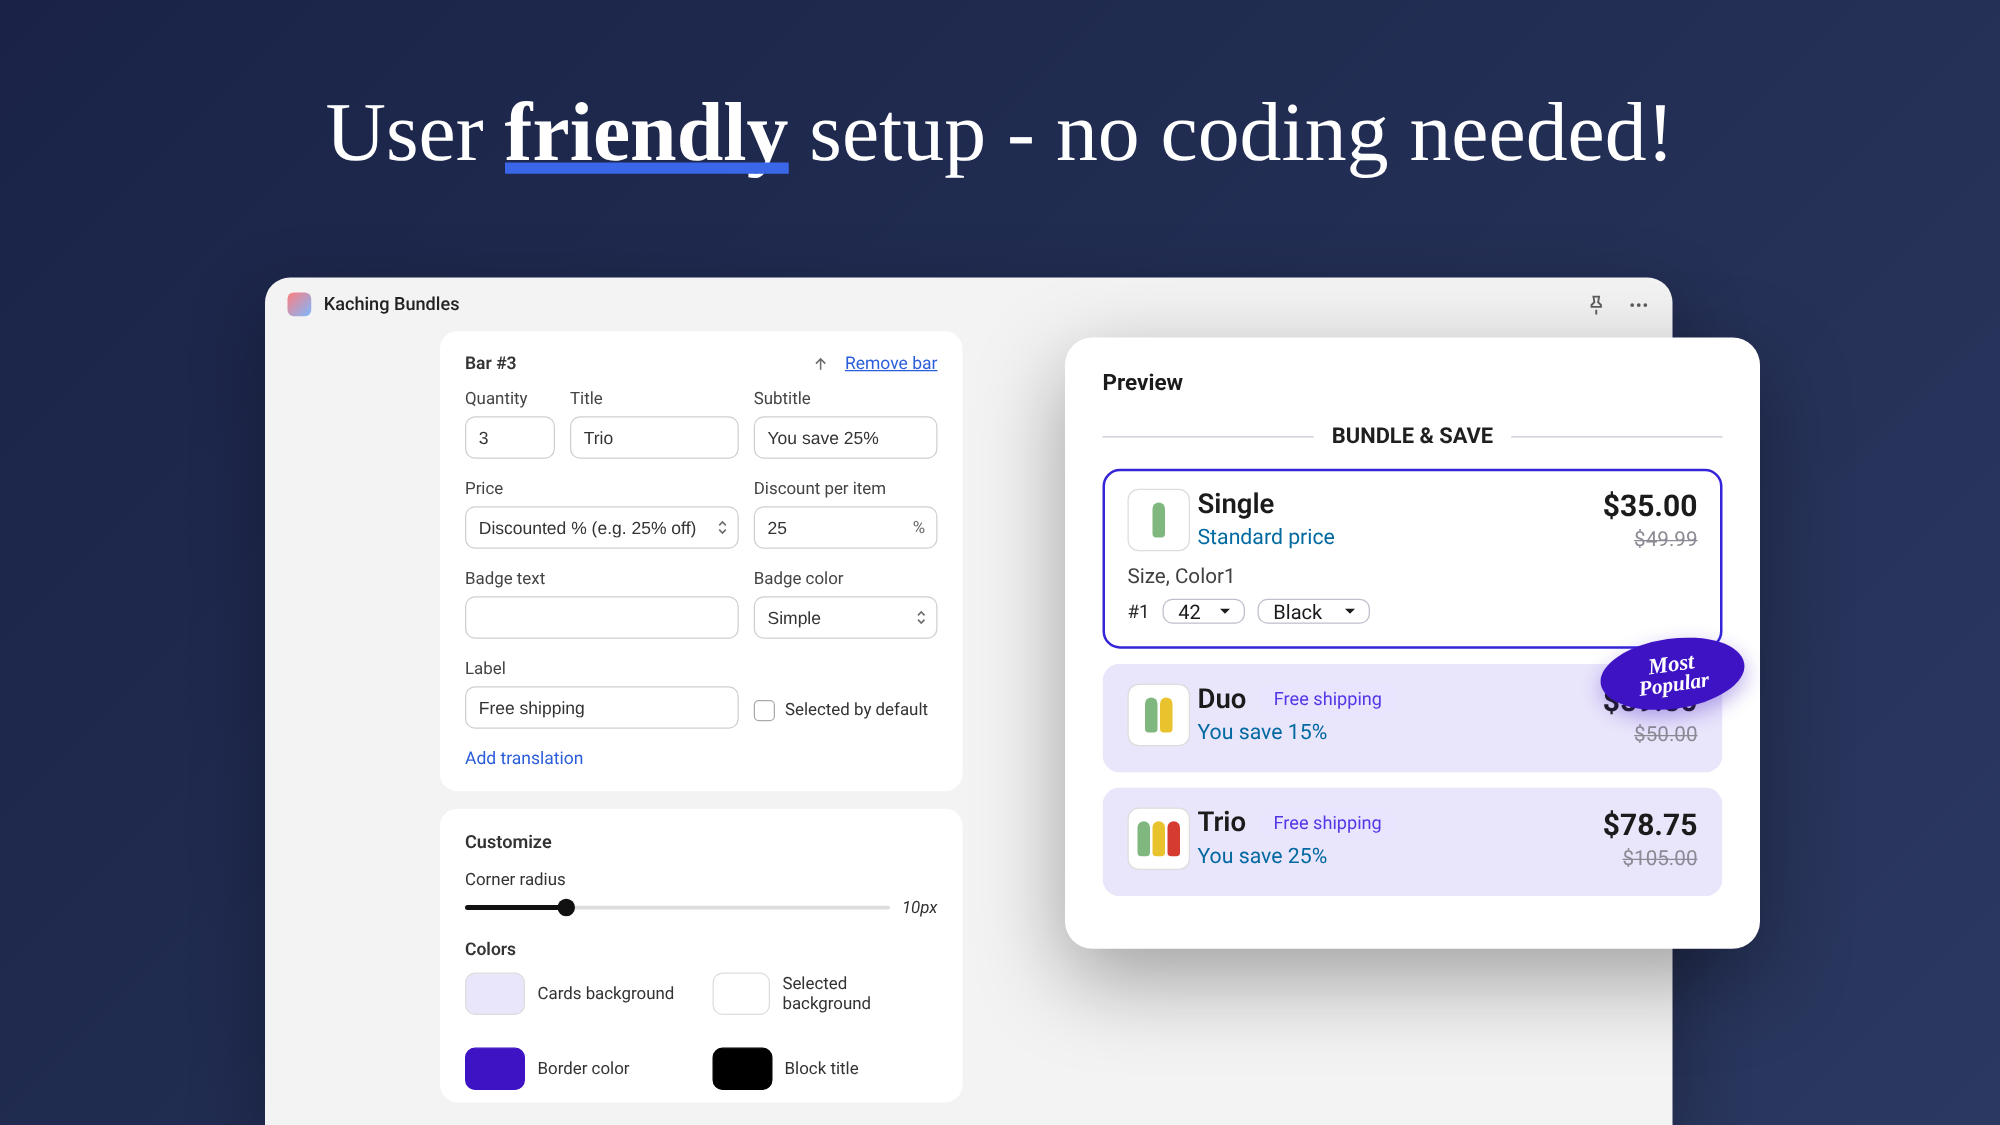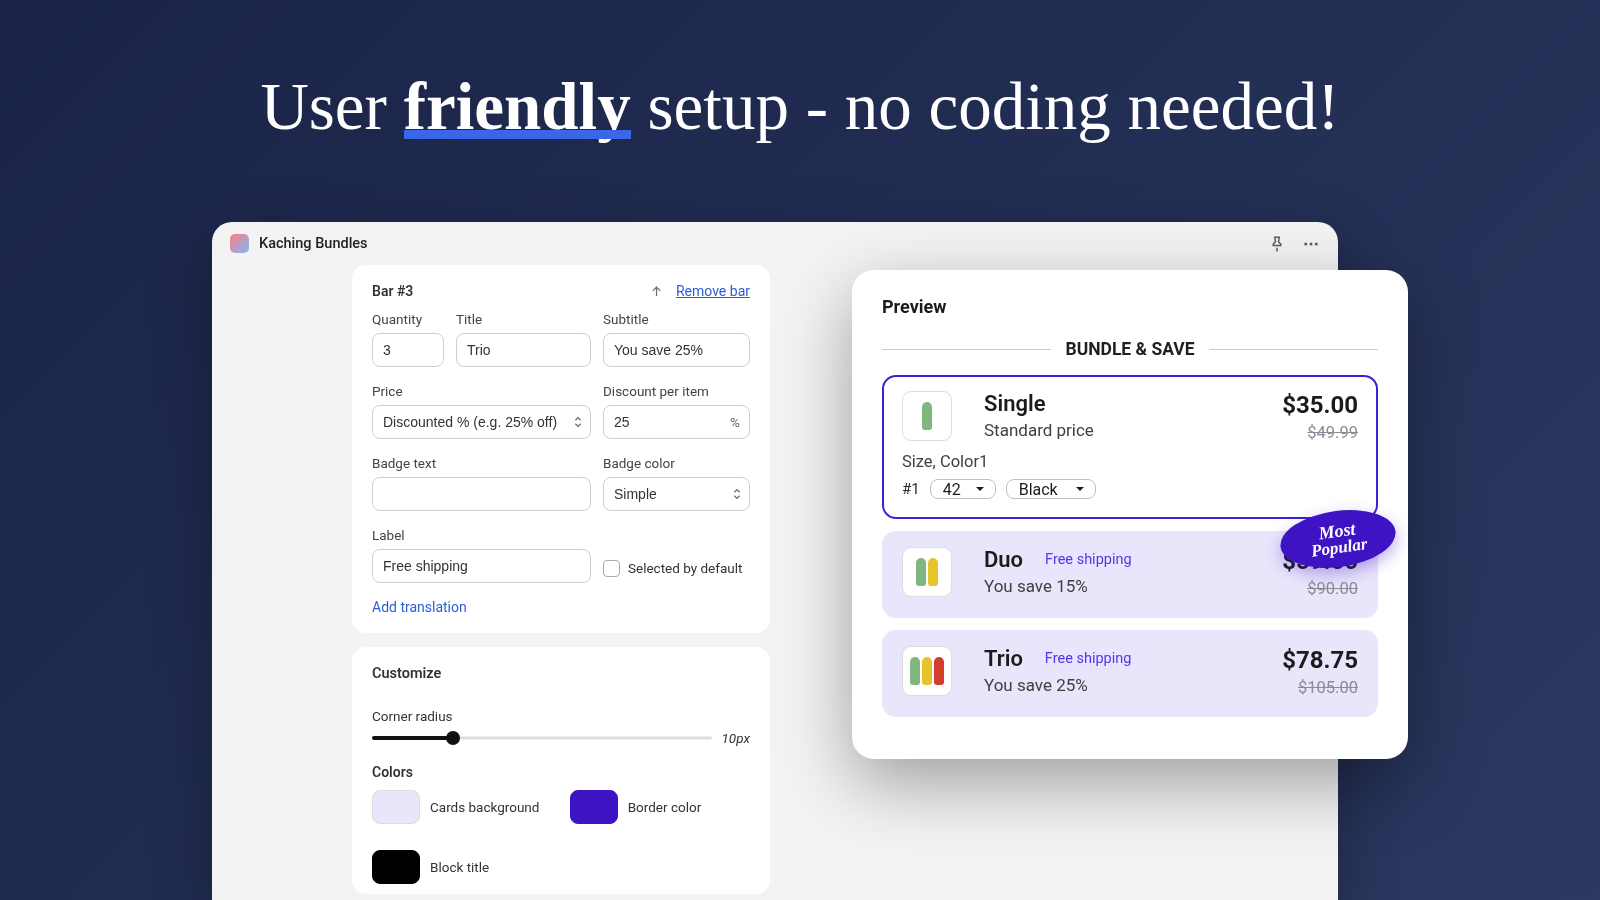--- a/index.html
+++ b/index.html
@@ -97,21 +97,21 @@
 }
 .add-translation { color: #2b5ddb; font-size: 14px; margin-top: 6px; cursor: pointer; }
 .add-deal-btn {
   width: 100%; height: 28px;
   background: #2c2c2c; color: #fff;
   border: none; border-radius: 9px;
   font-size: 13.5px; font-weight: 500;
   margin-top: 16px; cursor: pointer;
 }
 .panel.customize { padding-bottom: 10px; }
-.cust-title { font-weight: 600; font-size: 14.5px; margin-bottom: 26px; }
+.cust-title { font-weight: 600; font-size: 14.5px; margin-bottom: 14px; }
 .cust-label { font-size: 13.5px; color: #333; margin-bottom: 6px; }
 .slider-row { display: flex; align-items: center; gap: 10px; }
 .slider {
   flex: 1; height: 4px; position: relative;
 }
 .slider-track { position:absolute; left:0; right:0; top:50%; height:3px; background:#ddd; transform:translateY(-50%); border-radius:2px;}
 .slider-fill { position:absolute; left:0; width:24%; top:50%; height:4px; background:#111; transform:translateY(-50%); border-radius:2px;}
 .slider-thumb { position:absolute; left:24%; top:50%; width:14px; height:14px; background:#111; border-radius:50%; transform:translate(-50%,-50%);}
 .slider-val { font-size: 13.5px; color: #333; font-style: italic; }
 .colors-title { font-weight: 600; font-size: 14px; margin-top: 18px; margin-bottom: 10px; }
@@ -142,32 +142,32 @@
 .bundle-header .line { flex: 1; height: 1px; background: #c8c8d2; }
 .card {
   border: 2.5px solid transparent;
   border-radius: 14px;
   padding: 14px 18px 18px 18px;
   margin-bottom: 12px;
   position: relative;
 }
 .card.selected { border-color: #3525d8; background: #fff;}
 .card.alt { background: #e9e5fb; }
-.card-row { display: flex; gap: 32px; align-items: flex-start; }
+.card-row { display: flex; gap: 6px; align-items: flex-start; }
 .thumb { width: 50px; height: 50px; border: 1px solid #ddd; border-radius: 9px; background: #fff; display:flex; align-items:center; justify-content:center;}
 .thumb-socks { display:flex; gap:2px; }
 .sock { width: 10px; height: 28px; border-radius: 5px 5px 3px 3px; }
 .card-main { flex: 1; }
 .card-title-row { display: flex; align-items: center; gap: 10px; }
 .card-title { font-size: 22px; font-weight: 600; }
 .tag {
   background: #eae5ff; color: #5237e5;
   font-size: 14.5px; padding: 4px 12px; border-radius: 18px;
 }
-.card-sub { color: #404040; font-size: 17px; margin-top: 4px; }
+.card-sub { color: #0369a1; font-size: 17px; margin-top: 4px; }
 .price-col { text-align: right; }
 .price { font-size: 24px; font-weight: 700; }
 .old-price { font-size: 16.5px; color: #8b8b95; text-decoration: line-through; margin-top: 4px;}
 .variant-label { color: #404040; font-size: 16.5px; margin-top: 10px; }
 .variant-row { display: flex; align-items: center; gap: 10px; margin-top: 8px; }
 .hash { font-size: 15px; color: #2a2a2a; }
 .vsel {
   height: 20px; border: 1.5px solid #bfbfcd; border-radius: 8px;
   padding: 0 34px 0 12px; font-size: 16px; display: flex; align-items:center;
   position: relative; background: #fff;
@@ -298,20 +298,24 @@
       </div>
       <span class="slider-val">10px</span>
     </div>
     <div class="colors-title">Colors</div>
     <div class="colors-grid">
       <div class="swatch-row">
           <div class="swatch" style="background:#e9e5fb"></div>
           <span class="swatch-label">Cards background</span>
         </div>
       <div class="swatch-row">
+          <div class="swatch" style="background:#ffffff"></div>
+          <span class="swatch-label">Selected background</span>
+        </div>
+      <div class="swatch-row">
           <div class="swatch" style="background:#3e13c4;border-color:#3e13c4"></div>
           <span class="swatch-label">Border color</span>
         </div>
       <div class="swatch-row">
           <div class="swatch" style="background:#000000;border-color:#000"></div>
           <span class="swatch-label">Block title</span>
         </div>
     </div>
   </div>
 </div>
@@ -374,21 +378,21 @@
         </div>
       <div class="card-main">
         <div class="card-title-row">
           <span class="card-title">Duo</span>
           <span class="tag">Free shipping</span>
         </div>
         <div class="card-sub">You save 15%</div>
       </div>
       <div class="price-col">
         <div class="price">$59.50</div>
-        <div class="old-price">$90.00</div>
+        <div class="old-price">$50.00</div>
       </div>
     </div>
   </div>
 
   <div class="card alt">
     <div class="card-row">
       <div class="thumb">
           <div class="thumb-socks">
             <div class="sock" style="background:#7fb77e"></div>
             <div class="sock" style="background:#e8c32d"></div>

